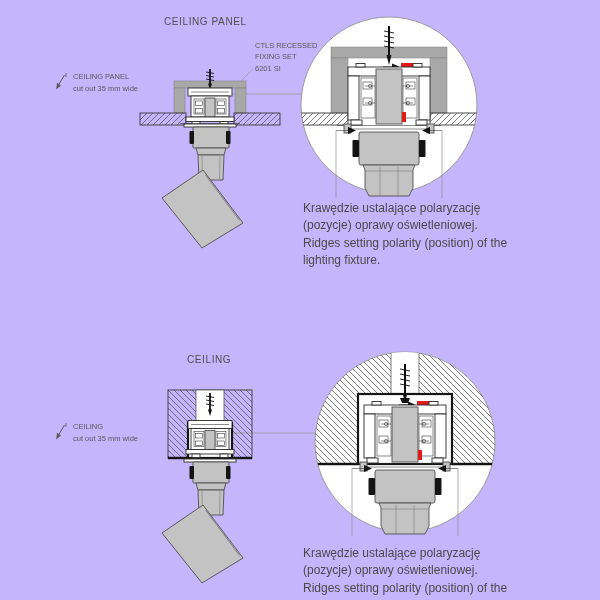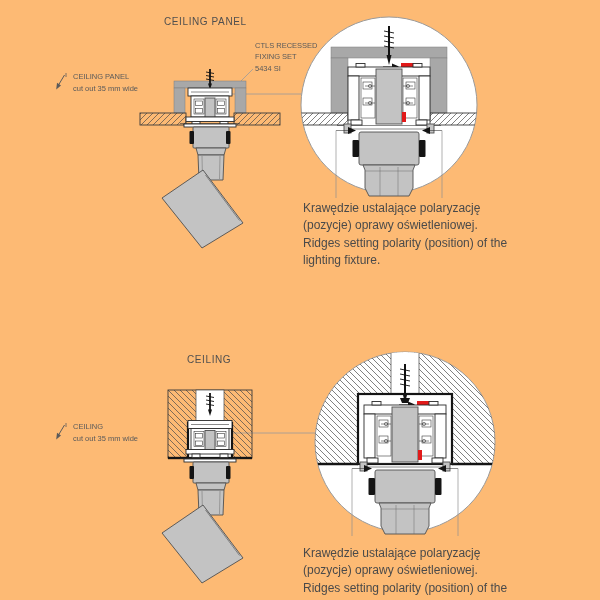--- a/index.html
+++ b/index.html
@@ -1,17 +1,17 @@
 <!DOCTYPE html>
 <html style="--c-fixture: #c3c3c3; --c-bracket: #a8a8a8; --c-red: #e11a1a; --c-circle: #9b9b9b; --c-text: #4f4f4f;"><head>
 <meta charset="utf-8">
 <style>
   html,body{margin:0;padding:0;background:#fff;}
   #stage{
-    position:relative;width:600px;height:600px;background:#fdba74;overflow:hidden;
+    position:relative;width:600px;height:600px;background:#c4b5fd;overflow:hidden;
     font-family:"Liberation Sans","DejaVu Sans",sans-serif;
     color:var(--c-text,#4f4f4f);
   }
   .abs{position:absolute;}
   .title{
     font-size:10px;letter-spacing:.6px;color:var(--c-text,#4f4f4f);white-space:nowrap;
   }
   .small-label{
     font-size:7.5px;line-height:1.5;color:#5a5a5a;white-space:pre-line;
   }
@@ -152,21 +152,21 @@
         <line x1="11.5" y1="4" x2="5.5" y2="14" stroke="#5a5a5a" stroke-width="1"></line>
         <polygon points="3.2,18.5 8,14.5 4,11.8" fill="#5a5a5a"></polygon>
       </g>
     </defs>
   </svg>
 
   <div class="abs title" style="left:164px;top:16px;">CEILING PANEL</div>
 
   <div class="abs small-label" style="left:255px;top:40px;">CTLS RECESSED
 FIXING SET
-5434 SI</div>
+6201 SI</div>
 
   <div class="abs note" style="left:53px;top:71px;">
     <svg width="16" height="22" viewBox="0 0 16 22">
         <use href="#cut-icon-shape"></use>
       </svg>
     <div class="txt">
       <div>CEILING PANEL</div>
       <div>cut out 35 mm wide</div>
     </div>
   </div>

